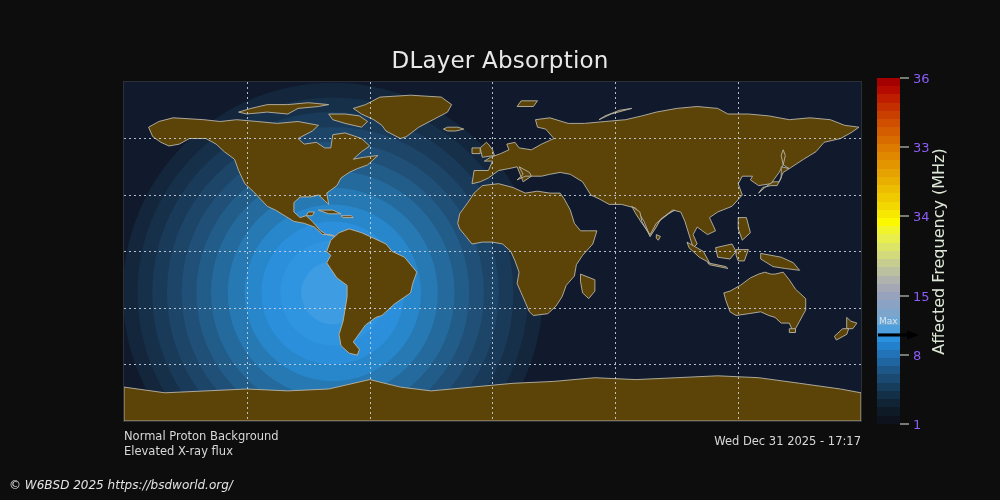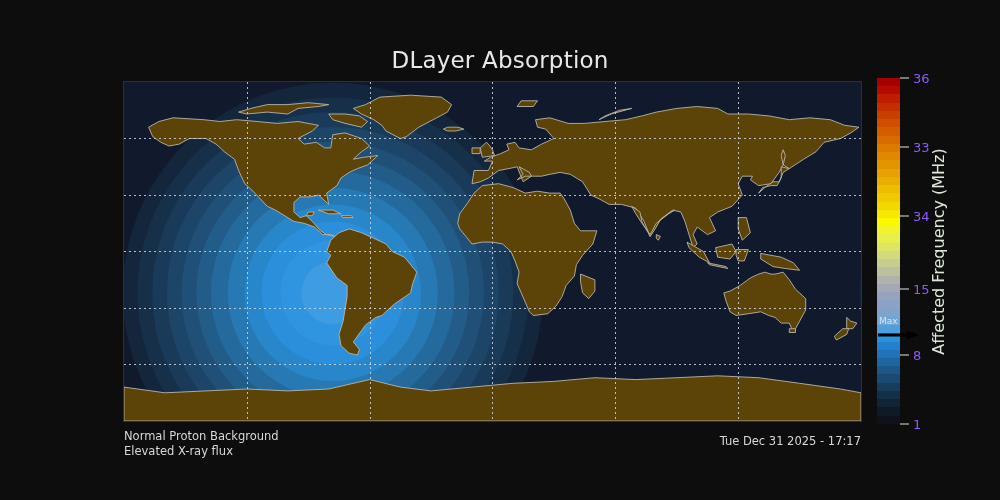--- a/index.html
+++ b/index.html
@@ -228,21 +228,21 @@
         <span>36</span>
       </div>
       <div class="cb-tick" style="top: 69.2px;">
         <i></i>
         <span>33</span>
       </div>
       <div class="cb-tick" style="top: 138.4px;">
         <i></i>
         <span>34</span>
       </div>
-      <div class="cb-tick" style="top: 211px; align-items: center;">
+      <div class="cb-tick" style="top: 218px; align-items: center;">
         <i></i>
         <span>15</span>
       </div>
       <div class="cb-tick" style="top: 276.8px;">
         <i></i>
         <span>8</span>
       </div>
       <div class="cb-tick" style="top: 346px;">
         <i></i>
         <span>1</span>
@@ -259,15 +259,16 @@
 
   <div id="cbar-label">
     <span>Affected Frequency (MHz)</span>
   </div>
 
   <div id="notes">
     <div>Normal Proton Background</div>
     <div>Elevated X-ray flux</div>
   </div>
 
-  <div id="stamp">Tue Dec 31 2025 - 17:17</div>
-
+  <div id="stamp">Wed Dec 31 2025 - 17:17</div>
+
+  <div id="footer">© W6BSD 2025 https://bsdworld.org/</div>
 </div>
 
 </body></html>

